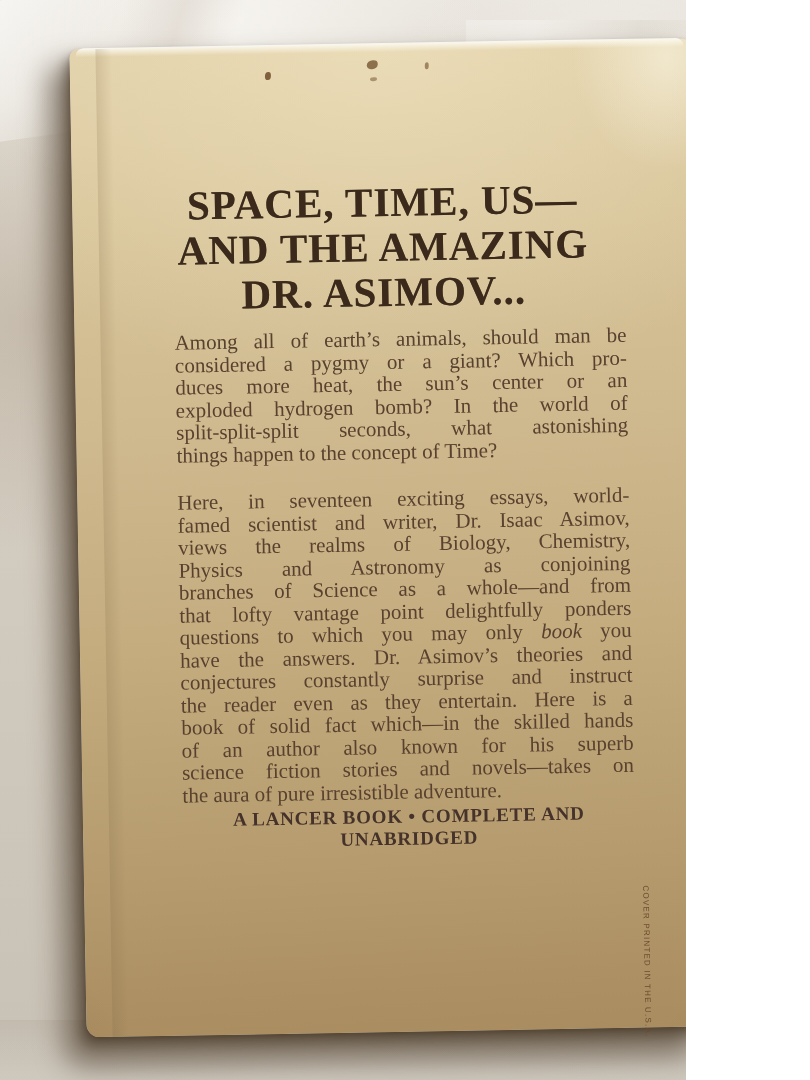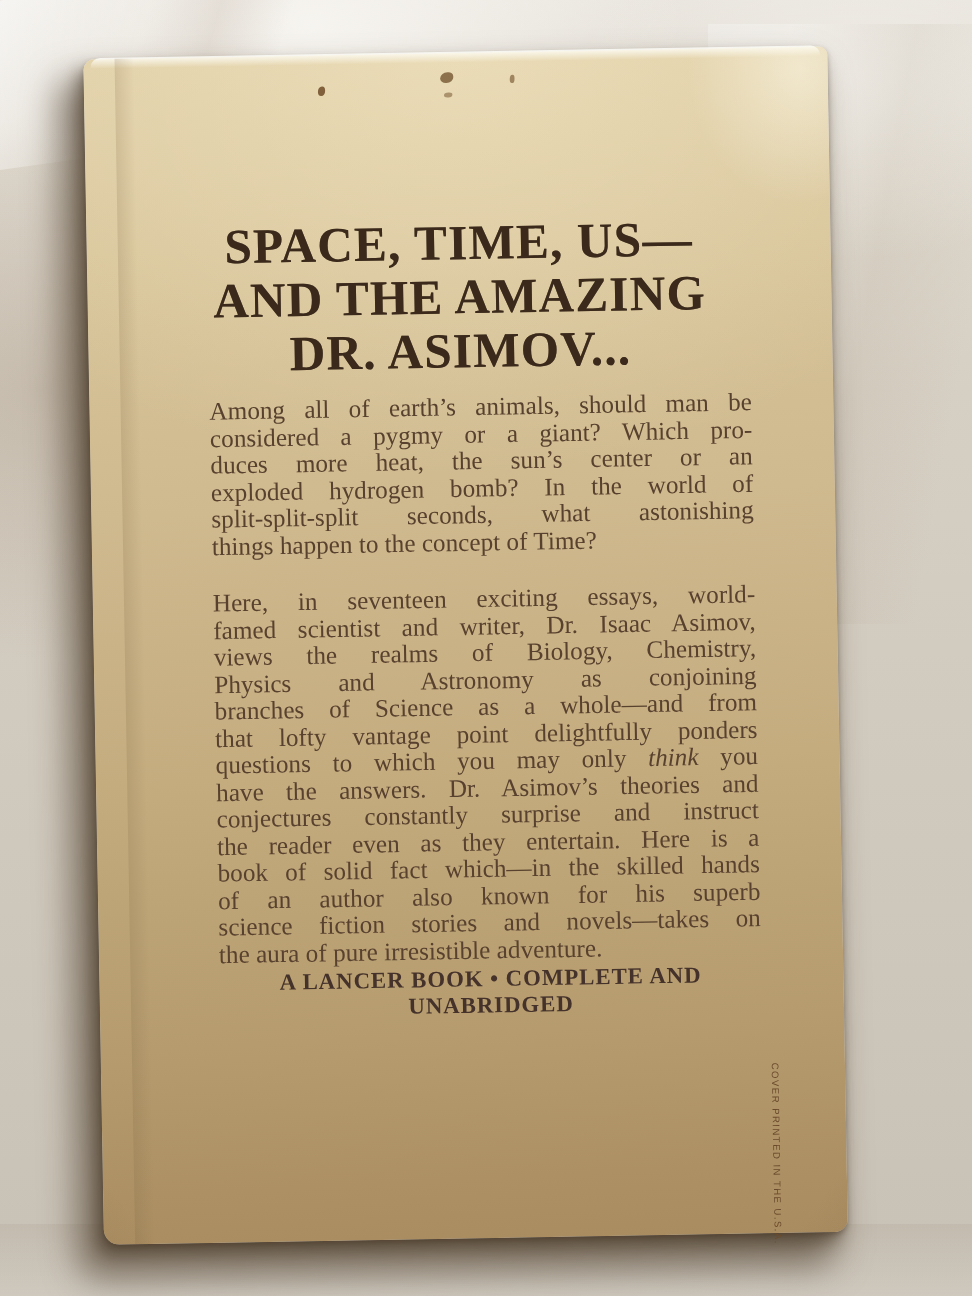--- a/index.html
+++ b/index.html
@@ -1,21 +1,21 @@
 <!DOCTYPE html>
 <html><head>
 <meta charset="utf-8">
 <style>
   html,body{margin:0;padding:0;}
   body{
     width:810px;height:1080px;overflow:hidden;
     font-family:"Liberation Serif",serif;
   }
   .photo{
-    position:relative;width:810px;height:1080px;overflow:hidden;
+    position:relative;width:686px;height:1080px;overflow:hidden;
     background:
       radial-gradient(55% 26% at 32% 2%, rgba(248,246,242,.9), rgba(248,246,242,0) 70%),
       radial-gradient(40% 20% at 88% 6%, rgba(240,237,231,.8), rgba(240,237,231,0) 70%),
       radial-gradient(45% 30% at 4% 30%, rgba(150,128,106,.25), rgba(150,128,106,0) 70%),
       linear-gradient(to bottom,#e9e5de 0%,#ded8cd 12%,#d6cfc3 30%,#d1cabe 55%,#ccc5b9 80%,#c8c1b5 100%);
   }
   .fold{position:absolute;pointer-events:none;}
   .fold-1{left:-30px;top:-20px;width:360px;height:140px;
     background:linear-gradient(115deg, rgba(255,255,255,.55) 10%, rgba(255,255,255,0) 40%, rgba(160,140,120,.18) 55%, rgba(255,255,255,0) 70%);
     transform:rotate(-8deg);}
@@ -114,21 +114,21 @@
       <div class="line last">things happen to the concept of Time?</div>
     </div>
 
     <div class="para para-2">
       <div class="line">Here, in seventeen exciting essays, world-</div>
       <div class="line">famed scientist and writer, Dr. Isaac Asimov,</div>
       <div class="line">views the realms of Biology, Chemistry,</div>
       <div class="line">Physics and Astronomy as conjoining</div>
       <div class="line">branches of Science as a whole—and from</div>
       <div class="line">that lofty vantage point delightfully ponders</div>
-      <div class="line"><span>questions to which you may only </span><em>think</em><span> you</span></div>
+      <div class="line"><span>questions to which you may only </span><em>book</em><span> you</span></div>
       <div class="line">have the answers. Dr. Asimov’s theories and</div>
       <div class="line">conjectures constantly surprise and instruct</div>
       <div class="line">the reader even as they entertain. Here is a</div>
       <div class="line">book of solid fact which—in the skilled hands</div>
       <div class="line">of an author also known for his superb</div>
       <div class="line">science fiction stories and novels—takes on</div>
       <div class="line last">the aura of pure irresistible adventure.</div>
     </div>
 
     <div class="footer-line">A LANCER BOOK • COMPLETE AND UNABRIDGED</div>

